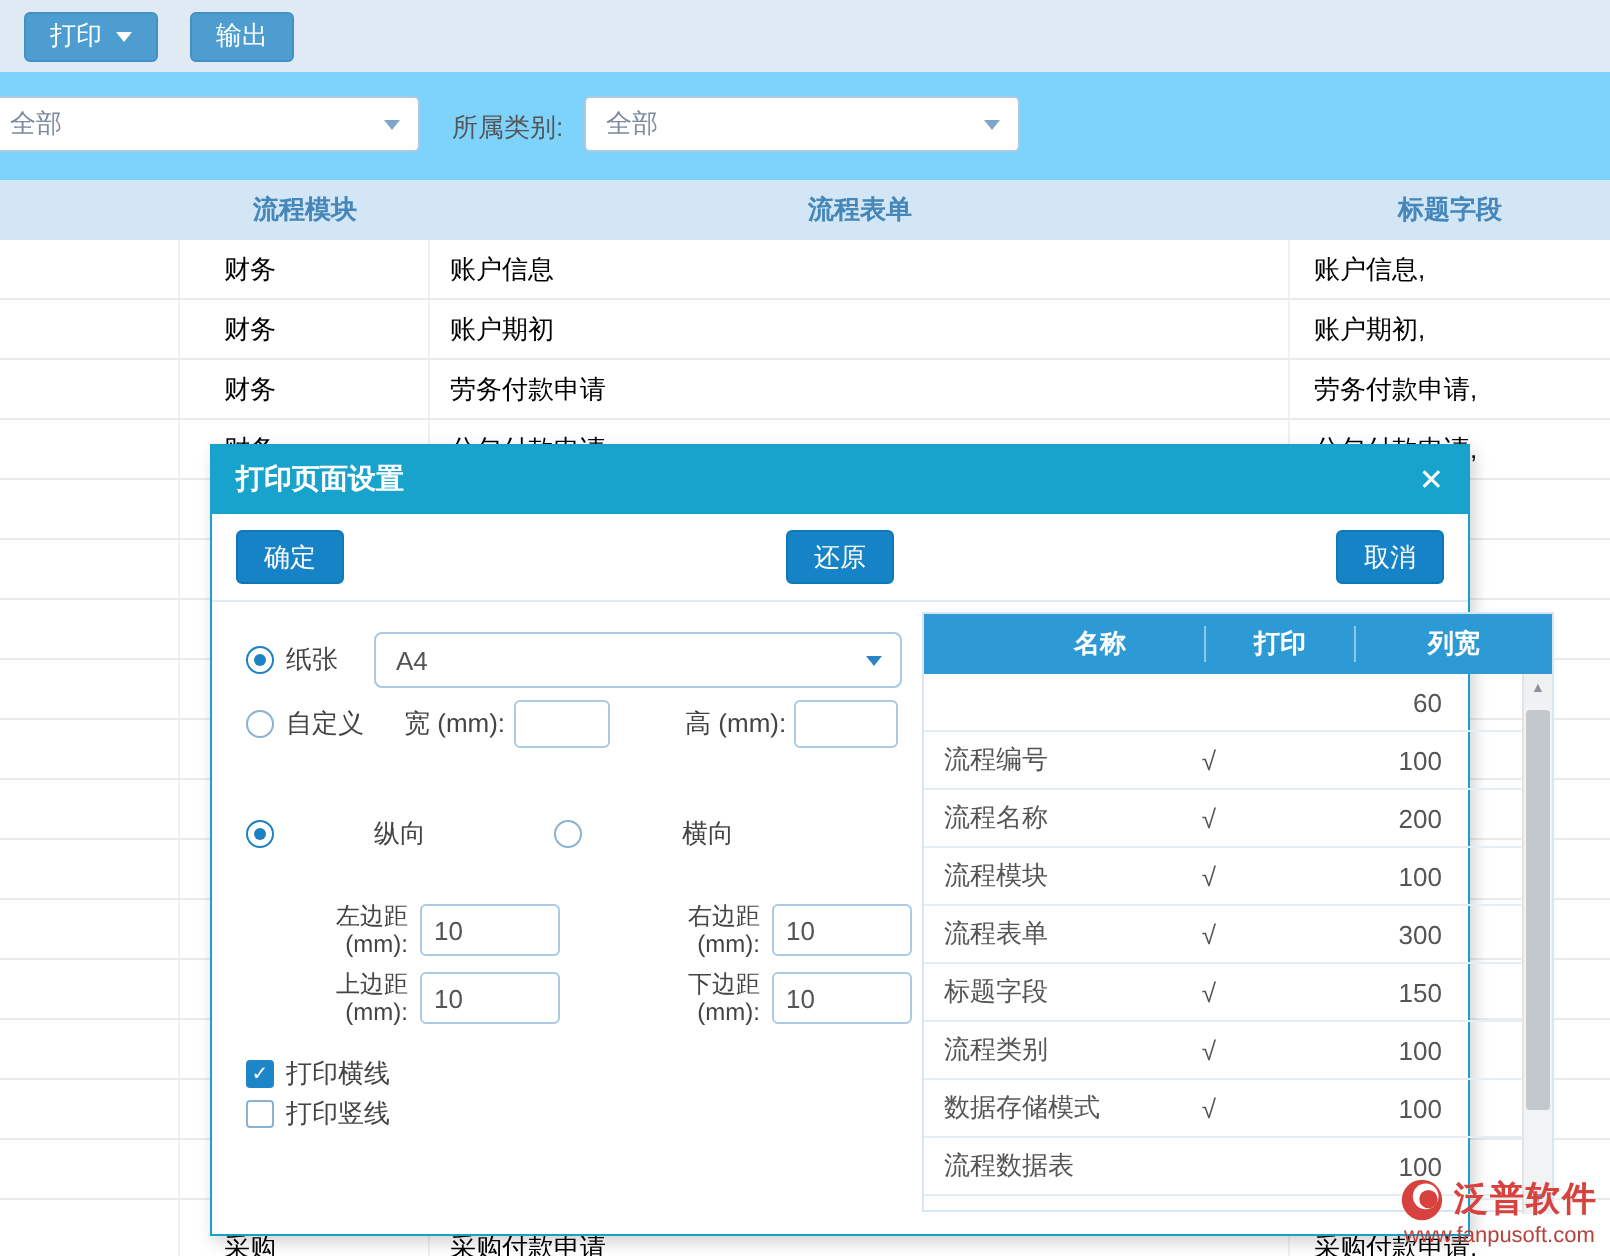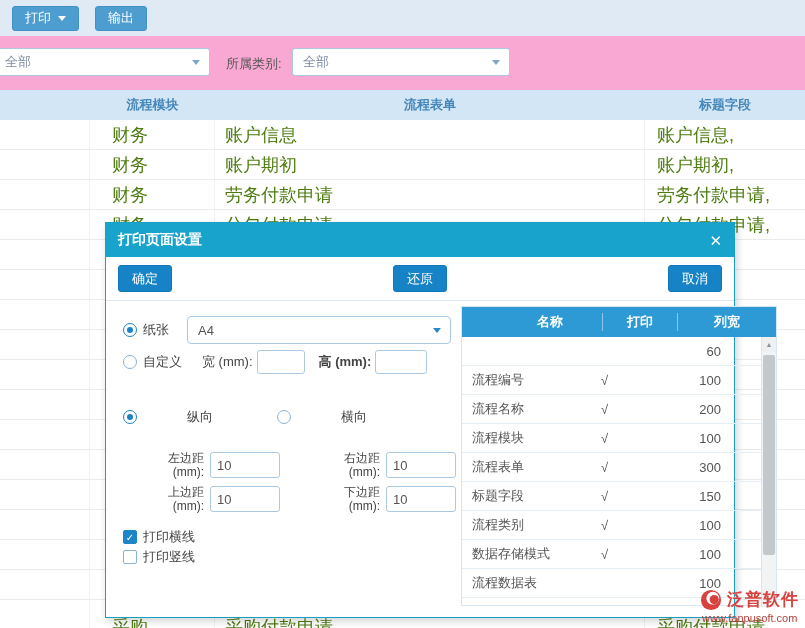--- a/index.html
+++ b/index.html
@@ -5,34 +5,34 @@
   * { margin:0; padding:0; box-sizing:border-box; }
   html,body { width:805px; height:628px; overflow:hidden; }
   body { position:relative; background:#fff; font-family:"Liberation Sans","DejaVu Sans",sans-serif; }
 
   
   .toolbar { position:absolute; top:0; left:0; right:0; height:36px; background:#dfeaf4; display:flex; align-items:center; gap:16px; padding-left:12px; }
   .tb-btn { background:#4e9dd1; border:1px solid #4190c6; border-radius:3px; height:25px; padding:0 12px; color:#fff; font-size:13px; display:inline-flex; align-items:center; gap:7px; cursor:pointer; font-family:inherit; }
   .caret-w { width:0; height:0; border-left:4px solid transparent; border-right:4px solid transparent; border-top:5px solid #fff; }
 
   
-  .filter-row { position:absolute; top:36px; left:0; right:0; height:54px; background:#f9a8d4; }
+  .filter-row { position:absolute; top:36px; left:0; right:0; height:54px; background:#7dd3fc; }
   .dropdown { position:absolute; height:28px; background:#fff; border:1px solid #abc9e3; border-radius:3px; display:flex; align-items:center; padding:0 24px 0 10px; font-size:13px; color:#7c8aa0; cursor:pointer; }
   .dd1 { top:12px; left:-6px; width:216px; }
   .dd2 { top:12px; left:292px; width:218px; }
   .dd-caret { position:absolute; right:9px; top:11px; width:0; height:0; border-left:4px solid transparent; border-right:4px solid transparent; border-top:5px solid #7ea6c9; }
   .dd-caret.blue { border-top-color:#2b84c4; }
   .cat-label { position:absolute; top:19px; left:226px; font-size:13px; color:#555; }
 
   
   .main-table { position:absolute; top:90px; left:0; right:0; bottom:0; }
   .thead { display:flex; height:30px; background:#d3e6f5; align-items:center; font-size:13px; font-weight:bold; color:#4687ba; }
   .th { text-align:center; }
   .c1 { width:90px; } .c2 { width:125px; } .c3 { width:430px; } .c4 { flex:1; }
-  .trow { display:flex; height:30px; border-bottom:1px solid #ebebeb; align-items:center; font-size:18px; color:#4d7c0f; }
+  .trow { display:flex; height:30px; border-bottom:1px solid #ebebeb; align-items:center; font-size:13px; color:#000000; }
   .trow .td { height:100%; display:flex; align-items:center; }
   .trow .c1, .trow .c2, .trow .c3 { border-right:1px solid #f1f1f1; }
   .td.c2 { padding-left:22px; }
   .td.c3 { padding-left:10px; }
   .td.c4 { padding-left:12px; }
   .trow.last { height:28px; border-bottom:none; }
   .trow.last .td { align-items:flex-start; padding-top:15px; }
 
   
   .modal { position:absolute; left:105px; top:222px; width:630px; height:396px; background:#fff; border:1px solid #18a0ca; box-shadow:2px 3px 8px rgba(0,0,0,.18); z-index:10; }
@@ -55,21 +55,21 @@
   .radio.selected::after { content:""; position:absolute; inset:3px; border-radius:50%; background:#1d82c4; }
   .checkbox { width:14px; height:14px; border:1px solid #8ab2d2; border-radius:2px; background:#fff; display:inline-flex; align-items:center; justify-content:center; flex:0 0 auto; cursor:pointer; }
   .checkbox.checked { background:#1d86c8; border-color:#1d86c8; }
   .checkbox.checked::after { content:"✓"; color:#fff; font-size:10px; font-weight:bold; }
   .rlabel { margin-left:6px; }
   .paper-dd { position:relative; margin-left:18px; width:264px; height:28px; border:1px solid #abc9e3; border-radius:4px; display:flex; align-items:center; padding:0 24px 0 10px; color:#555; cursor:pointer; }
   .small-label { margin-left:20px; }
   .txt-input { height:24px; border:1px solid #abc9e3; border-radius:3px; font-size:13px; color:#555; padding:0 6px; font-family:inherit; }
   .in-w { width:48px; margin-left:4px; }
   .in-h { width:52px; margin-left:4px; }
-  .h-label { margin-left:14px;font-weight:bold; }
+  .h-label { margin-left:38px; }
   .orient2 { margin-left:20px; }
   .m-label { width:60px; font-size:12px; line-height:14px; text-align:right; white-space:pre-line; color:#444; }
   .m-label.second { margin-left:40px; }
   .m-input { width:70px; height:26px; margin-left:6px; }
 
   
   .grid { position:absolute; left:355px; top:4px; width:316px; height:300px; border:1px solid #d7e6f2; }
   .ghead { display:flex; height:30px; background:#2d9ad5; color:#fff; font-size:13px; font-weight:bold; align-items:center;padding-left:36px; }
   .gh { text-align:center; }
   .gh-name { width:105px; border-right:1px solid rgba(255,255,255,.45); }

